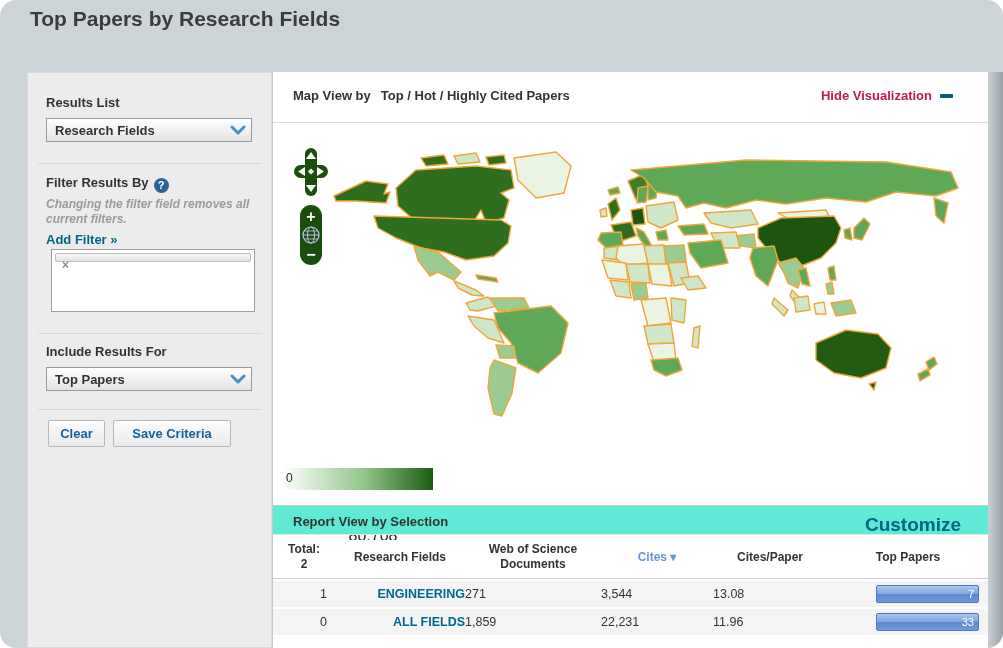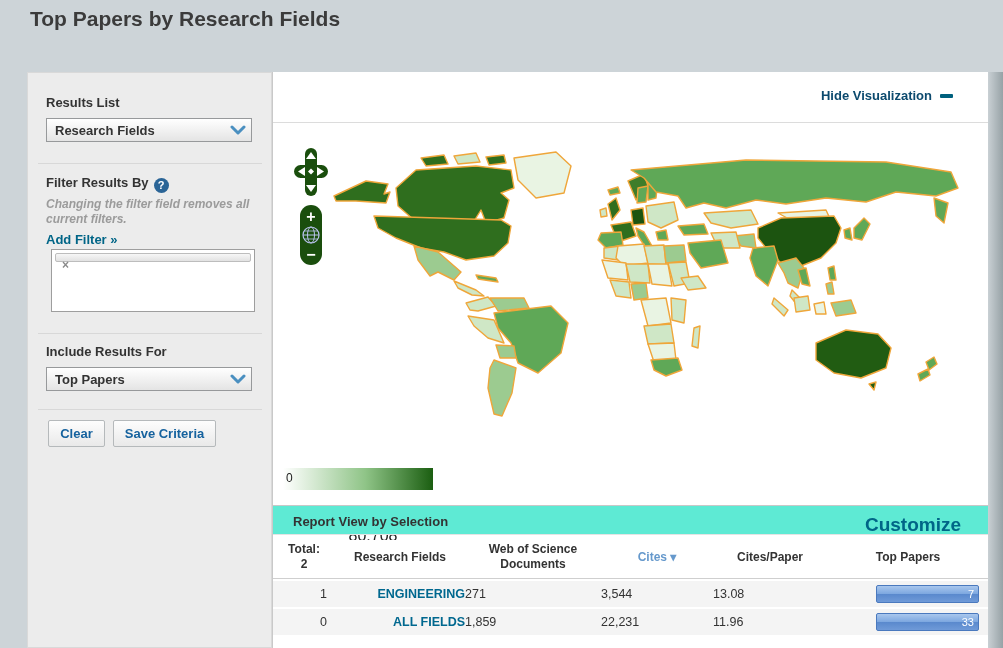--- a/index.html
+++ b/index.html
@@ -1,17 +1,17 @@
 <!DOCTYPE html>
 <html><head>
 <meta charset="utf-8">
 <style>
   * { margin:0; padding:0; box-sizing:border-box; }
   body { font-family:"Liberation Sans", sans-serif; }
-  #app { position:relative; width:1003px; height:648px; background:#cdd4d8; overflow:hidden; }
+  #app { position:relative; width:1003px; height:648px; background:#cdd4d8; overflow:hidden;border-radius:16px; }
 
   .page-title { position:absolute; left:30px; top:7px; font-size:21px; font-weight:bold; color:#3b3b3b; }
 
   
   .sidebar { position:absolute; left:27px; top:72px; width:245px; height:576px;
              background:#ececec; border:1px solid #d9d9d9; }
   .sb-label { position:absolute; left:18px; font-size:13px; font-weight:bold; color:#333; }
   .dropdown { position:absolute; left:18px; width:206px; height:24px;
               border:1px solid #97999b; background:linear-gradient(#ffffff,#e4e4e4);
               display:flex; align-items:center; cursor:pointer; }
@@ -33,21 +33,21 @@
   .tag-x { position:absolute; left:6px; top:4px; color:#8a8a8a; font-size:12px; font-weight:bold; cursor:pointer; }
   .btn { position:absolute; height:27px; background:linear-gradient(#fdfdfd,#e9e9e9);
          border:1px solid #b5b9bb; border-radius:2px; font-size:13px; font-weight:bold; color:#15629e;
          display:flex; align-items:center; justify-content:center; cursor:pointer; }
 
   
   .main { position:absolute; left:272px; top:72px; width:716px; height:576px; background:#fff;
           border-left:1px solid #c9c9c9; }
   .map-header { position:absolute; left:20px; top:16px; font-size:13px; font-weight:bold; color:#333; }
   .map-header .mh-title { margin-left:10px; }
-  .hide-link { position:absolute; right:35px; top:16px; font-size:13px; font-weight:bold; color:#0c4a6e;
+  .hide-link { position:absolute; right:35px; top:16px; font-size:13px; font-weight:bold; color:#be185d;
                cursor:pointer; display:flex; align-items:center; }
   .hide-dash { display:inline-block; width:13px; height:4px; background:#00617e; margin-left:8px; border-radius:1px; }
   .map-divider { position:absolute; left:0; top:50px; width:716px; height:1px; background:#dcdcdc; }
 
   .world-svg { position:absolute; left:53px; top:76px; }
   .pan-ctl   { position:absolute; left:21px; top:76px; cursor:pointer; }
   .zoom-ctl  { position:absolute; left:26px; top:132px; cursor:pointer; }
 
   .legend { position:absolute; left:10px; top:396px; width:150px; height:22px;
             background:linear-gradient(to right,#ffffff,#8fc487 55%,#1b5e11); }
@@ -114,24 +114,27 @@
       <span class="dd-text">Top Papers</span>
       <span class="dd-chev">
         <svg width="16" height="10" viewBox="0 0 16 10">
             <path d="M2,2 L8,8 L14,2" fill="none" stroke="#4a8fc0" stroke-width="3" stroke-linecap="round" stroke-linejoin="round"></path>
           </svg>
       </span>
     </div>
     <div class="sb-divider" style="top:336px"></div>
 
     <div class="btn" style="left:20px; top:347px; width:57px">Clear</div>
-    <div class="btn" style="left:85px; top:347px; width:103px">Save Criteria</div>
+    <div class="btn" style="left:85px; top:347px; width:118px">Save Criteria</div>
   </div>
 
   <div class="main">
+    <div class="map-header">
+      <span>Map View by</span><span class="mh-title">Top / Hot / Highly Cited Papers</span>
+    </div>
     <div class="hide-link">
       <span>Hide Visualization</span>
         <span class="hide-dash"></span>
     </div>
     <div class="map-divider"></div>
 
     <svg class="pan-ctl" width="34" height="50" viewBox="0 0 34 50">
       <rect x="11" y="0" width="12" height="48" rx="6" fill="#1a4e0d"></rect>
       <rect x="0" y="17" width="34" height="13" rx="6.5" fill="#1a4e0d"></rect>
       <path d="M17,4 L22,11 L12,11 Z" fill="#fff"></path>

